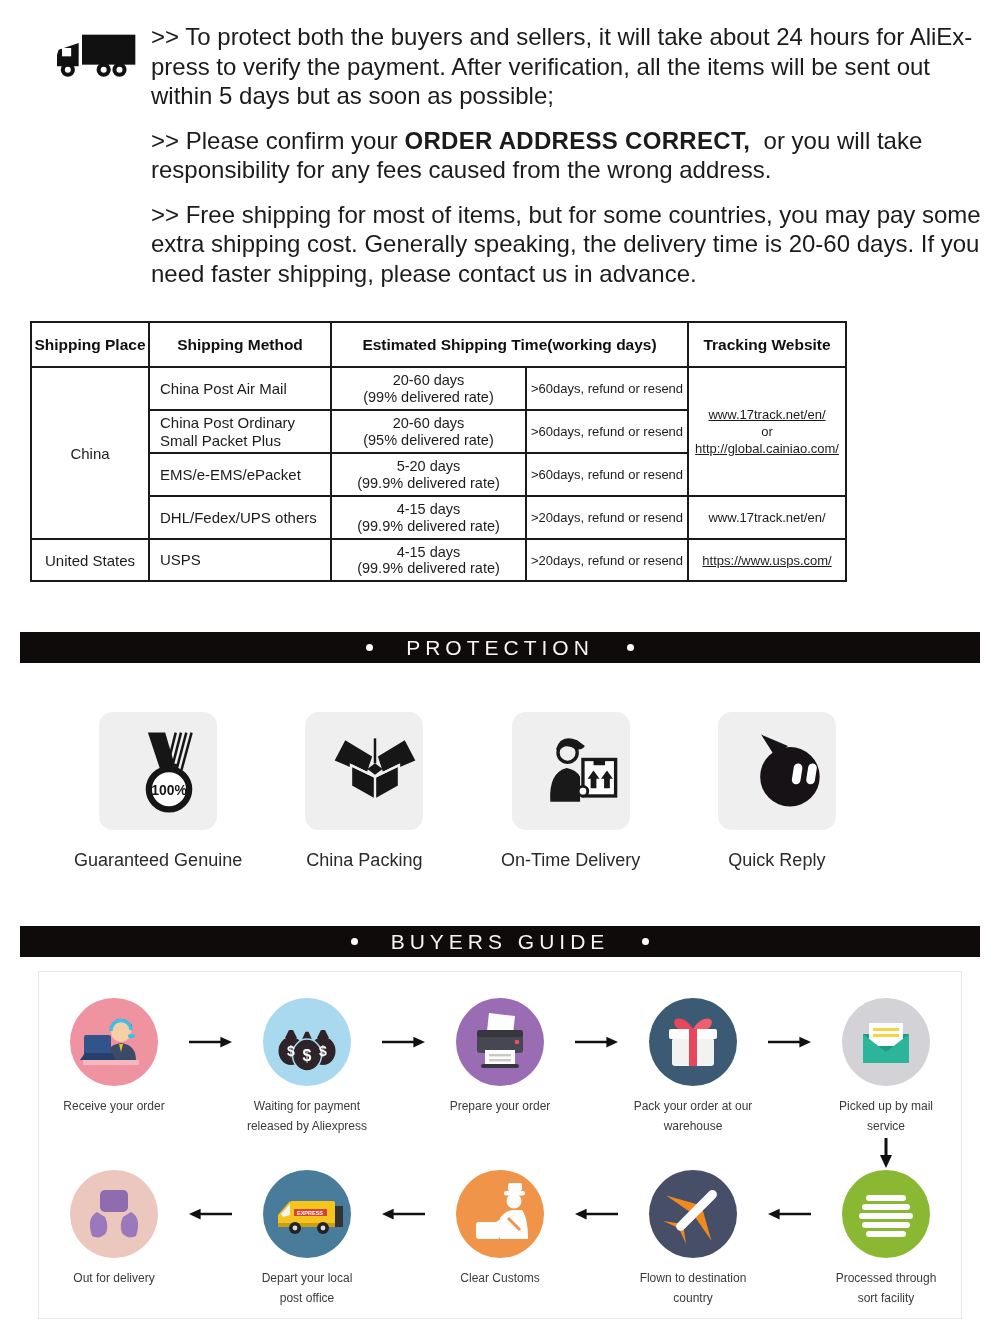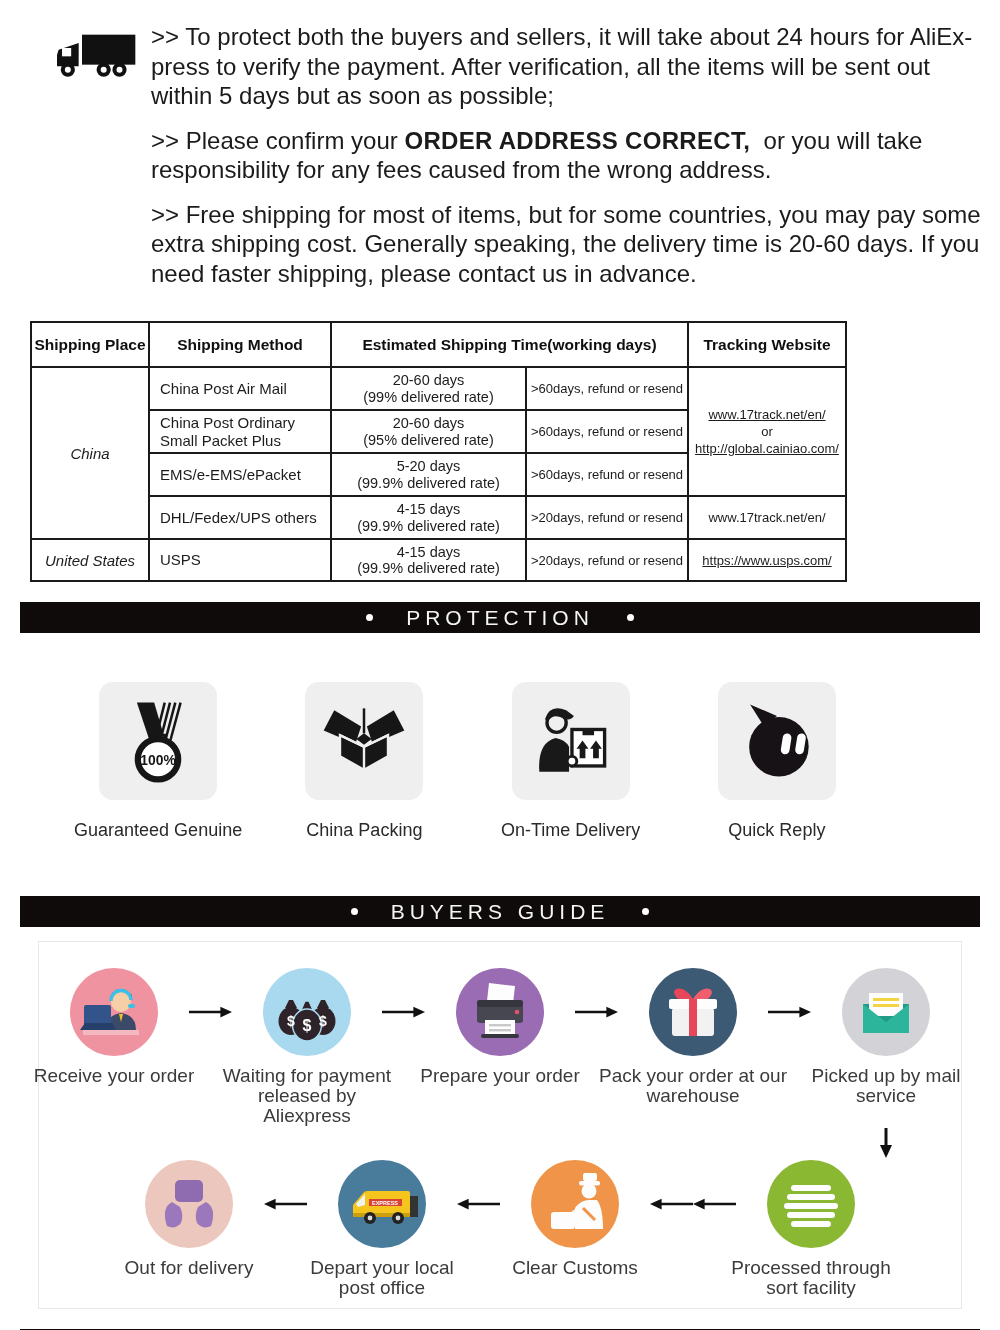--- a/index.html
+++ b/index.html
@@ -20,52 +20,52 @@
   
   .table-wrap { margin:33px 0 0 30px; }
   table.ship { border-collapse:collapse; table-layout:fixed; width:815px; }
   table.ship col.c-place   { width:118px; }
   table.ship col.c-method  { width:182px; }
   table.ship col.c-time    { width:195px; }
   table.ship col.c-policy  { width:162px; }
   table.ship col.c-track   { width:158px; }
   table.ship th, table.ship td { border:2px solid #1a1a1a; vertical-align:middle; }
   table.ship th { height:45px; font-size:15.5px; font-weight:bold; text-align:center; color:#0f0f0f; }
-  td.place  { text-align:center; font-size:15px;font-style:italic; }
+  td.place  { text-align:center; font-size:15px; }
   td.method { text-align:left; padding:2px 4px 2px 10px; font-size:15px; line-height:18px; }
   td.time   { text-align:center; font-size:14.5px; line-height:16.5px; }
   td.policy { text-align:center; font-size:13px; }
   td.track  { text-align:center; font-size:13px; line-height:17px; padding:1px; }
   .row-h  td { height:43px; }
   .row-h5 td { height:42px; }
   .link-underline { text-decoration:underline; }
 
   
   .banner { width:960px; height:31px; margin-left:20px; background:#0e0b0a;
             display:flex; align-items:center; justify-content:center; gap:33px; }
-  .banner-protection { margin-top:20px; }
+  .banner-protection { margin-top:50px; }
   .banner-guide { margin-top:55px; }
   .banner .dot { width:7px; height:7px; border-radius:50%; background:#fff; }
   .banner .banner-label { color:#f5f5f5; font-size:21px; letter-spacing:5px; }
 
   
   .protect-row { display:flex; margin:49px 120px 0 55px; width:825px; }
   .protect-item { flex:1; display:flex; flex-direction:column; align-items:center; }
   .protect-tile { width:118px; height:118px; background:#f0eff0; border-radius:14px;
-                  display:flex; align-items:center; justify-content:center; }
+                  display:flex; align-items:center; justify-content:flex-end; }
   .protect-label { margin-top:20px; font-size:18px; color:#2a2a2a; white-space:nowrap; }
 
   
   .guide-box { margin:14px 38px 0 38px; width:924px; border:1px solid #e8e8e8;
                padding:26px 0 10px 0; background:#fff; }
   .guide-row { display:flex; justify-content:center; align-items:flex-start; }
   .gstep { width:150px; display:flex; flex-direction:column; align-items:center; }
   .gcircle { width:88px; height:88px; border-radius:50%; position:relative; overflow:hidden; flex:0 0 88px; }
   .gcircle svg { position:absolute; left:0; top:0; }
-  .glabel { margin-top:10px; font-size:19px; line-height:20px; color:#3b3b3b;
+  .glabel { margin-top:10px; font-size:12px; line-height:20px; color:#3b3b3b;
             text-align:center; width:190px; margin-left:-20px; margin-right:-20px; }
   .garrow { width:43px; height:88px; display:flex; align-items:center; justify-content:center; }
   .down-row { display:flex; justify-content:center; height:30px; margin-top:2px; }
   .down-spacer { width:772px; }
   .down-col { width:150px; display:flex; justify-content:center; }
   .guide-row-bottom { margin-top:2px; }
 
   
   .bottom-bar { width:960px; height:9px; margin:20px 0 0 20px; background:#120d0c; }
 </style>
@@ -435,20 +435,37 @@
           <div>Clear Customs</div>
             <div></div>
         </div>
       </div>
       <div class="garrow">
         <svg width="48" height="14" viewBox="0 0 48 14">
             <line x1="12" y1="7" x2="48" y2="7" stroke="#111" stroke-width="3"></line>
             <polygon points="13,1 0,7 13,13" fill="#111"></polygon>
           </svg>
       </div>
+      <div class="gstep">
+        <div class="gcircle" style="background: rgb(71, 79, 104);">
+          <svg width="88" height="88" viewBox="0 0 88 88">
+            <g transform="rotate(45 44 44)">
+              <polygon points="44,32 12,50 44,44" fill="#f08a1e"></polygon>
+              <polygon points="44,32 76,50 44,44" fill="#f08a1e"></polygon>
+              <polygon points="44,58 28,70 44,64" fill="#f08a1e"></polygon>
+              <polygon points="44,58 60,70 44,64" fill="#f08a1e"></polygon>
+              <rect x="39.5" y="12" width="9" height="54" rx="4.5" fill="#fdfdfd"></rect>
+            </g>
+          </svg>
+        </div>
+        <div class="glabel">
+          <div>Flown to destination</div>
+            <div>country</div>
+        </div>
+      </div>
       <div class="garrow">
         <svg width="48" height="14" viewBox="0 0 48 14">
             <line x1="12" y1="7" x2="48" y2="7" stroke="#111" stroke-width="3"></line>
             <polygon points="13,1 0,7 13,13" fill="#111"></polygon>
           </svg>
       </div>
       <div class="gstep">
         <div class="gcircle" style="background: rgb(138, 184, 50);">
           <svg width="88" height="88" viewBox="0 0 88 88">
             <rect x="24" y="25" width="40" height="6" rx="3" fill="#fdfdfd"></rect>

